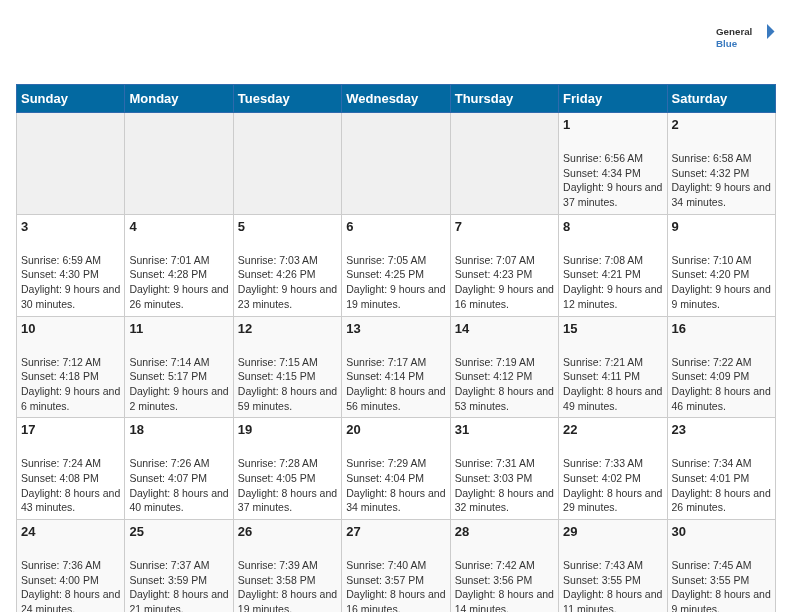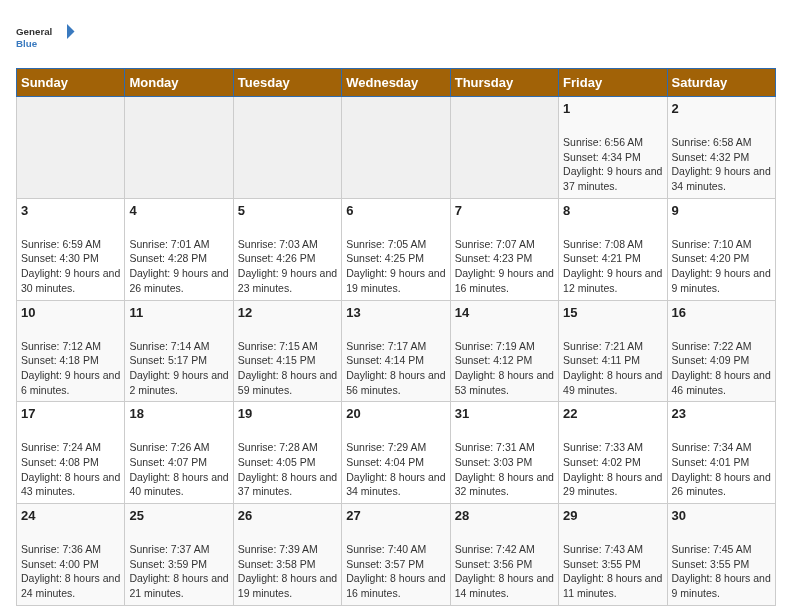--- a/index.html
+++ b/index.html
@@ -5,23 +5,23 @@
     * { box-sizing: border-box; margin: 0; padding: 0; }
     body {
       font-family: Arial, sans-serif;
       background: #fff;
       width: 792px;
       min-height: 612px;
       padding: 16px;
     }
     .header-area {
       display: flex;
-      justify-content: flex-start;
+      justify-content: flex-end;
       align-items: flex-start;
-      margin-bottom: 12px;
+      margin-bottom: 28px;
     }
     .logo {
       display: flex;
       align-items: center;
       gap: 4px;
     }
     .title-area {
       text-align: right;
     }
     .title-area h1 {
@@ -33,21 +33,21 @@
       font-size: 16px;
       font-weight: normal;
       color: #444;
     }
     table {
       width: 100%;
       border-collapse: collapse;
       font-size: 11px;
     }
     thead tr th {
-      background: #a16207;
+      background: #0369a1;
       color: #fff;
       padding: 6px 4px;
       text-align: left;
       font-size: 13px;
       font-weight: bold;
       border: 1px solid #2e6aad;
     }
     tbody tr td {
       border: 1px solid #ccc;
       vertical-align: top;

